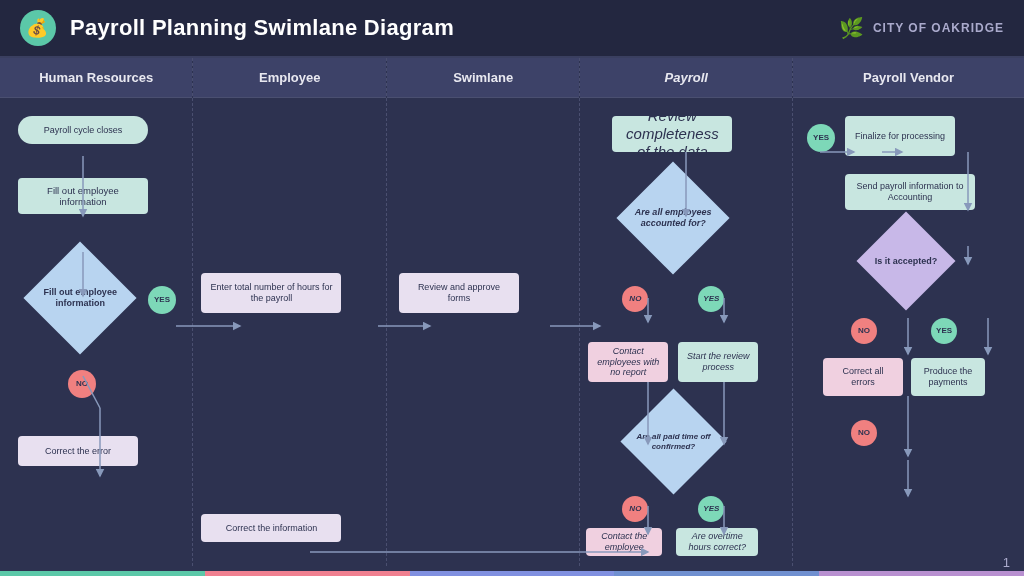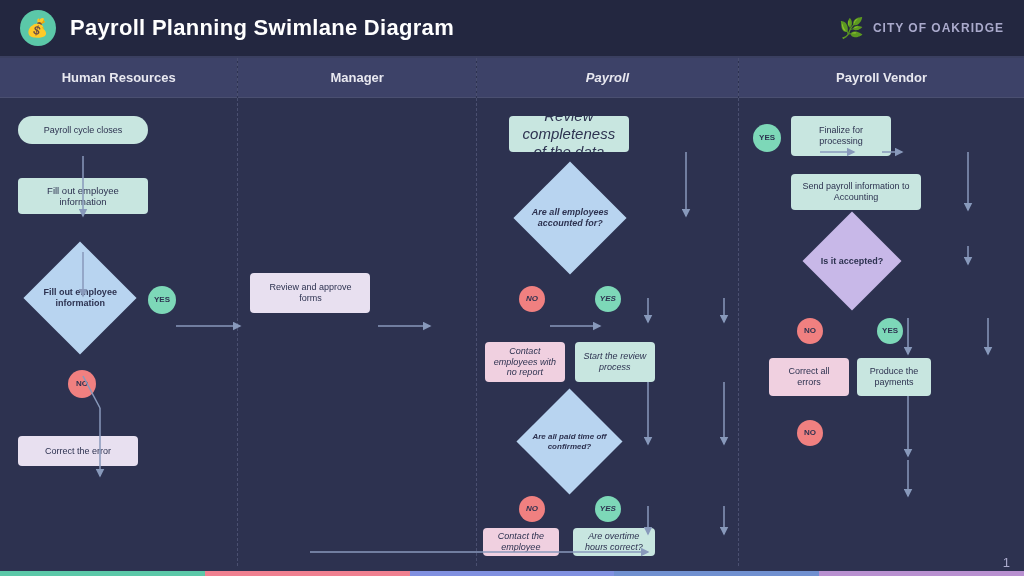--- a/index.html
+++ b/index.html
@@ -219,24 +219,39 @@
         <div class="shape circle circle-red" style="left:68px; top:272px; width:28px; height:28px; font-size:8px;">
           <span>NO</span>
         </div>
 
         <div class="shape rect" style="left:18px; top:338px; width:120px; height:30px; font-size:9px;">
           <span>Correct the error</span>
         </div>
       </div>
     </div>
 
+    <div class="lane" style="flex:1; min-width:160px;">
+      <div class="lane-header">
+        <span>Employee</span>
+      </div>
+      <div class="lane-body">
+
+        <div class="shape rect" style="left:8px; top:175px; width:140px; height:40px; font-size:9px;">
+          <span>Enter total number of hours for the payroll</span>
+        </div>
+
+        <div class="shape rect" style="left:8px; top:416px; width:140px; height:28px; font-size:9px;">
+          <span>Correct the information</span>
+        </div>
+      </div>
+    </div>
 
     <div class="lane" style="flex:1; min-width:150px;">
       <div class="lane-header">
-        <span>Manager</span>
+        <span>Swimlane</span>
       </div>
       <div class="lane-body">
 
         <div class="shape rect" style="left:12px; top:175px; width:120px; height:40px; font-size:9px;">
           <span>Review and approve forms</span>
         </div>
       </div>
     </div>
 
     <div class="lane" style="flex:1.1; min-width:195px;font-style:italic;">
@@ -288,21 +303,21 @@
     </div>
 
     <div class="lane" style="flex:1.2; min-width:200px; border-right:none;">
       <div class="lane-header">
         <span>Payroll Vendor</span>
       </div>
       <div class="lane-body">
 
         <div class="shape circle circle-green" style="left:14px; top:26px; width:28px; height:28px; font-size:8px;">YES</div>
 
-        <div class="shape rect-green" style="left:52px; top:18px; width:100px; height:40px; font-size:9px;">
+        <div class="shape rect-green" style="left:52px; top:18px; width:110px; height:40px; font-size:9px;">
           <span>Finalize for processing</span>
         </div>
 
         <div class="shape rect-green" style="left:52px; top:76px; width:130px; height:36px; font-size:9px;">
           <span>Send payroll information to Accounting</span>
         </div>
 
         <div style="position:absolute; left:58px; top:128px; width:110px; height:70px; display:flex; align-items:center; justify-content:center;">
           <div class="diamond" style="width:70px; height:70px; background:#c8b8e8;">
             <div class="diamond-text">Is it accepted?</div>

